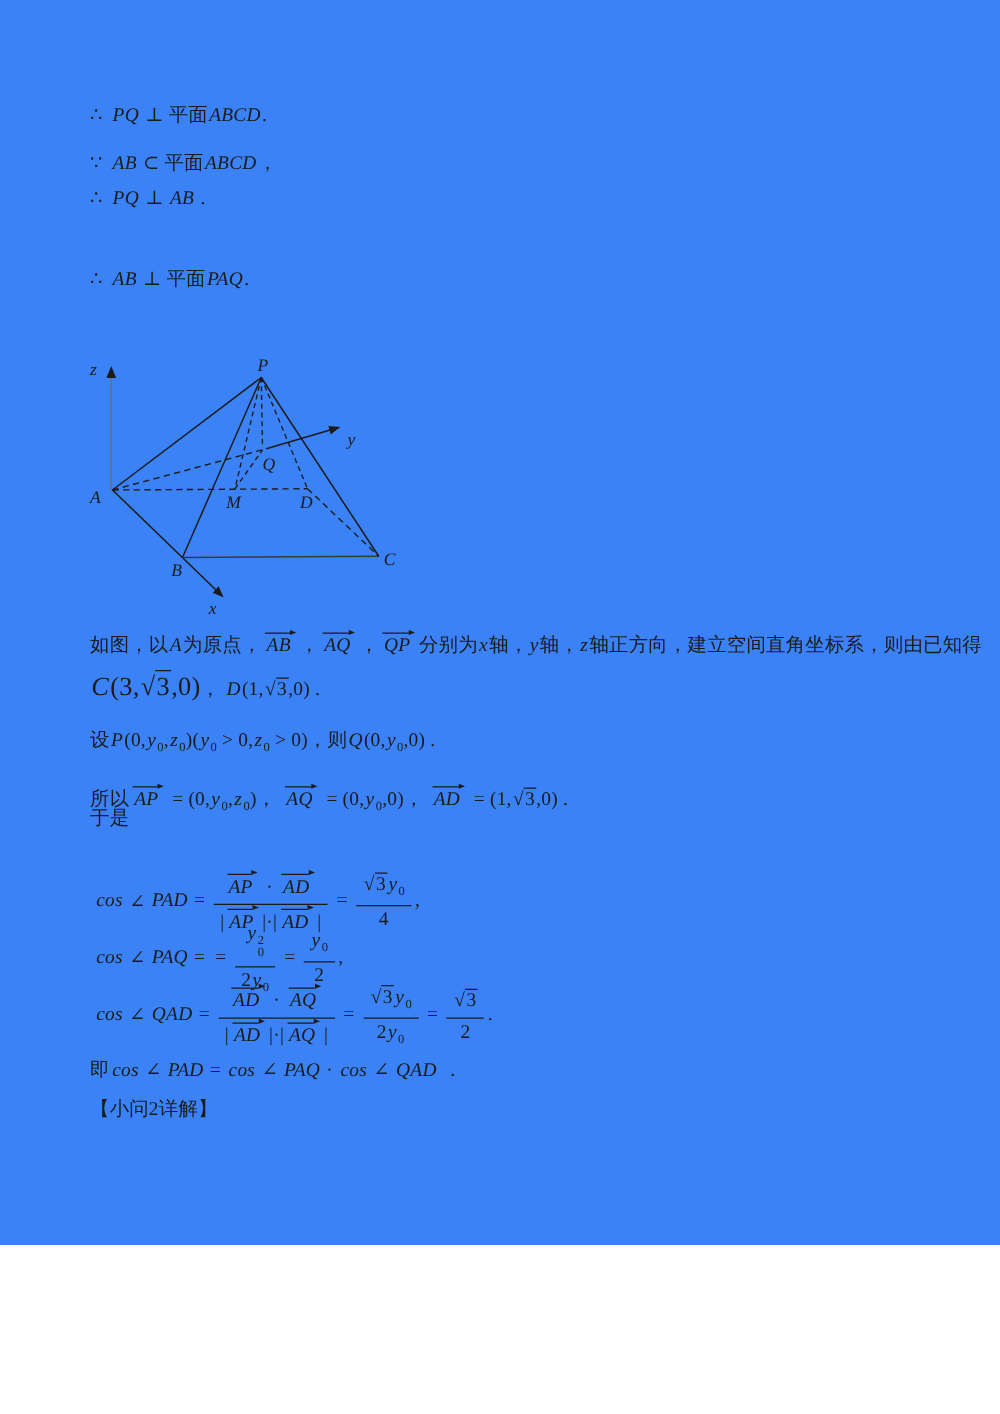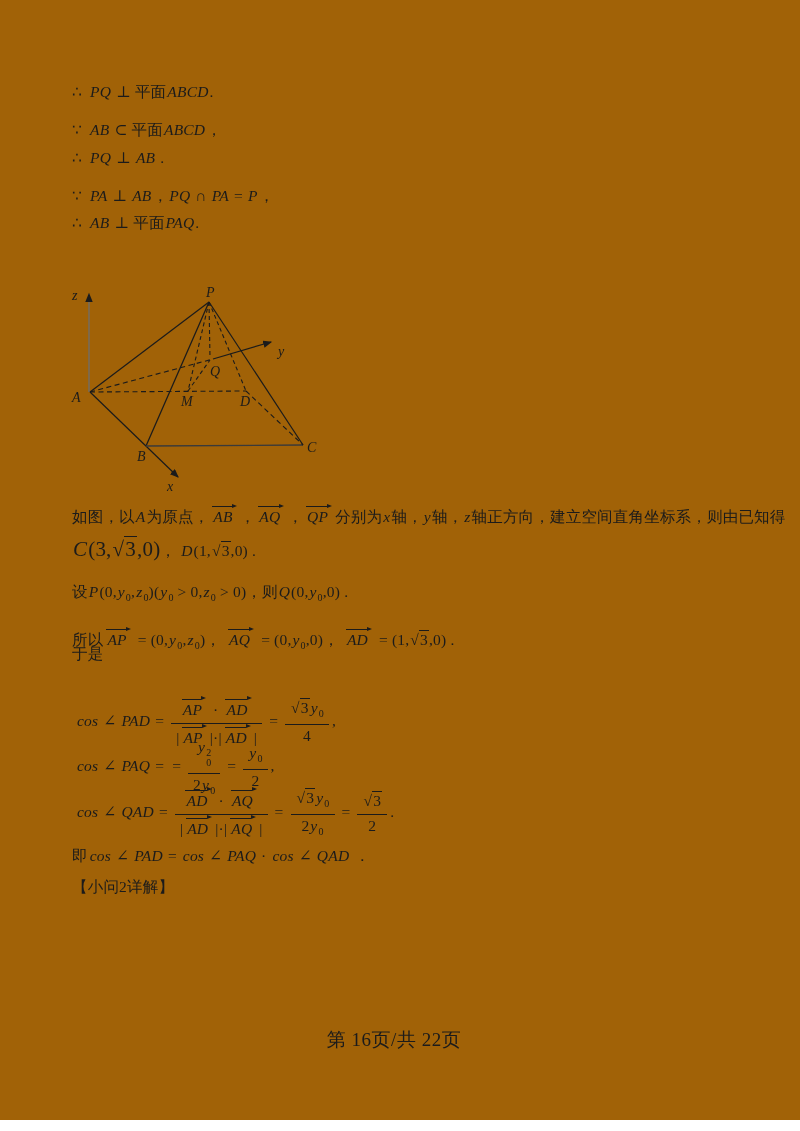--- a/index.html
+++ b/index.html
@@ -1,18 +1,18 @@
 <!DOCTYPE html>
 <html><head>
 <meta charset="utf-8">
 <style>
   * { box-sizing: border-box; }
   html,body { margin:0; padding:0; background:#ffffff; }
   body { font-family:"Liberation Serif","DejaVu Serif",serif; color:#1b1b1b; }
-  .page { position:relative; width:800px; height:1120px; background:#a16207; overflow:hidden; }
+  .page { position:relative; width:800px; height:996px; background:#3b82f6; overflow:hidden; }
 
   .line { position:absolute; left:72px; font-size:15.5px; white-space:nowrap; letter-spacing:0.2px; }
   .eq   { display:flex; align-items:center; height:48px; left:75px; }
 
   .cn  { font-family:"Liberation Serif","DejaVu Serif",serif; }
   .mi  { font-style:italic; padding:0 1px; }
   .mn  {}
   .mo  { padding:0 4px; }
   .fn  { padding:0 1px 0 2px;font-style:italic; }
   .sym { padding-right:7px; }
@@ -43,21 +43,20 @@
   .footer { position:absolute; left:0; right:12px; top:1027px; text-align:center; font-size:19px; letter-spacing:0.5px; }
 </style>
 </head>
 <body>
 
 <div class="page">
 
   <div class="line" style="top:82px"><span class="sym">∴</span><span class="mi">PQ</span><span class="mo">⊥</span><span class="cn">平面</span><span class="mi">ABCD</span><span class="mn">.</span></div>
   <div class="line" style="top:120px"><span class="sym">∵</span><span class="mi">AB</span><span class="mo">⊂</span><span class="cn">平面</span><span class="mi">ABCD</span><span class="cn">，</span></div>
   <div class="line" style="top:149px"><span class="sym">∴</span><span class="mi">PQ</span><span class="mo">⊥</span><span class="mi">AB</span><span class="mn"> .</span></div>
-  <div class="line" style="top:186px"><span class="sym">∵</span><span class="mi">PA</span><span class="mo">⊥</span><span class="mi">AB</span><span class="cn">，</span><span class="mi">PQ</span><span class="mo">∩</span><span class="mi">PA</span><span class="mo">=</span><span class="mi">P</span><span class="cn">，</span></div>
   <div class="line" style="top:213px"><span class="sym">∴</span><span class="mi">AB</span><span class="mo">⊥</span><span class="cn">平面</span><span class="mi">PAQ</span><span class="mn">.</span></div>
 
   <div class="figure">
     <svg width="310" height="218" viewBox="0 0 310 218">
       <defs>
         <marker id="ah" markerWidth="9" markerHeight="8" refX="6.5" refY="3" orient="auto">
           <path d="M0,0 L7.5,3 L0,6 z" fill="#1b1b1b"></path>
         </marker>
       </defs>
 

